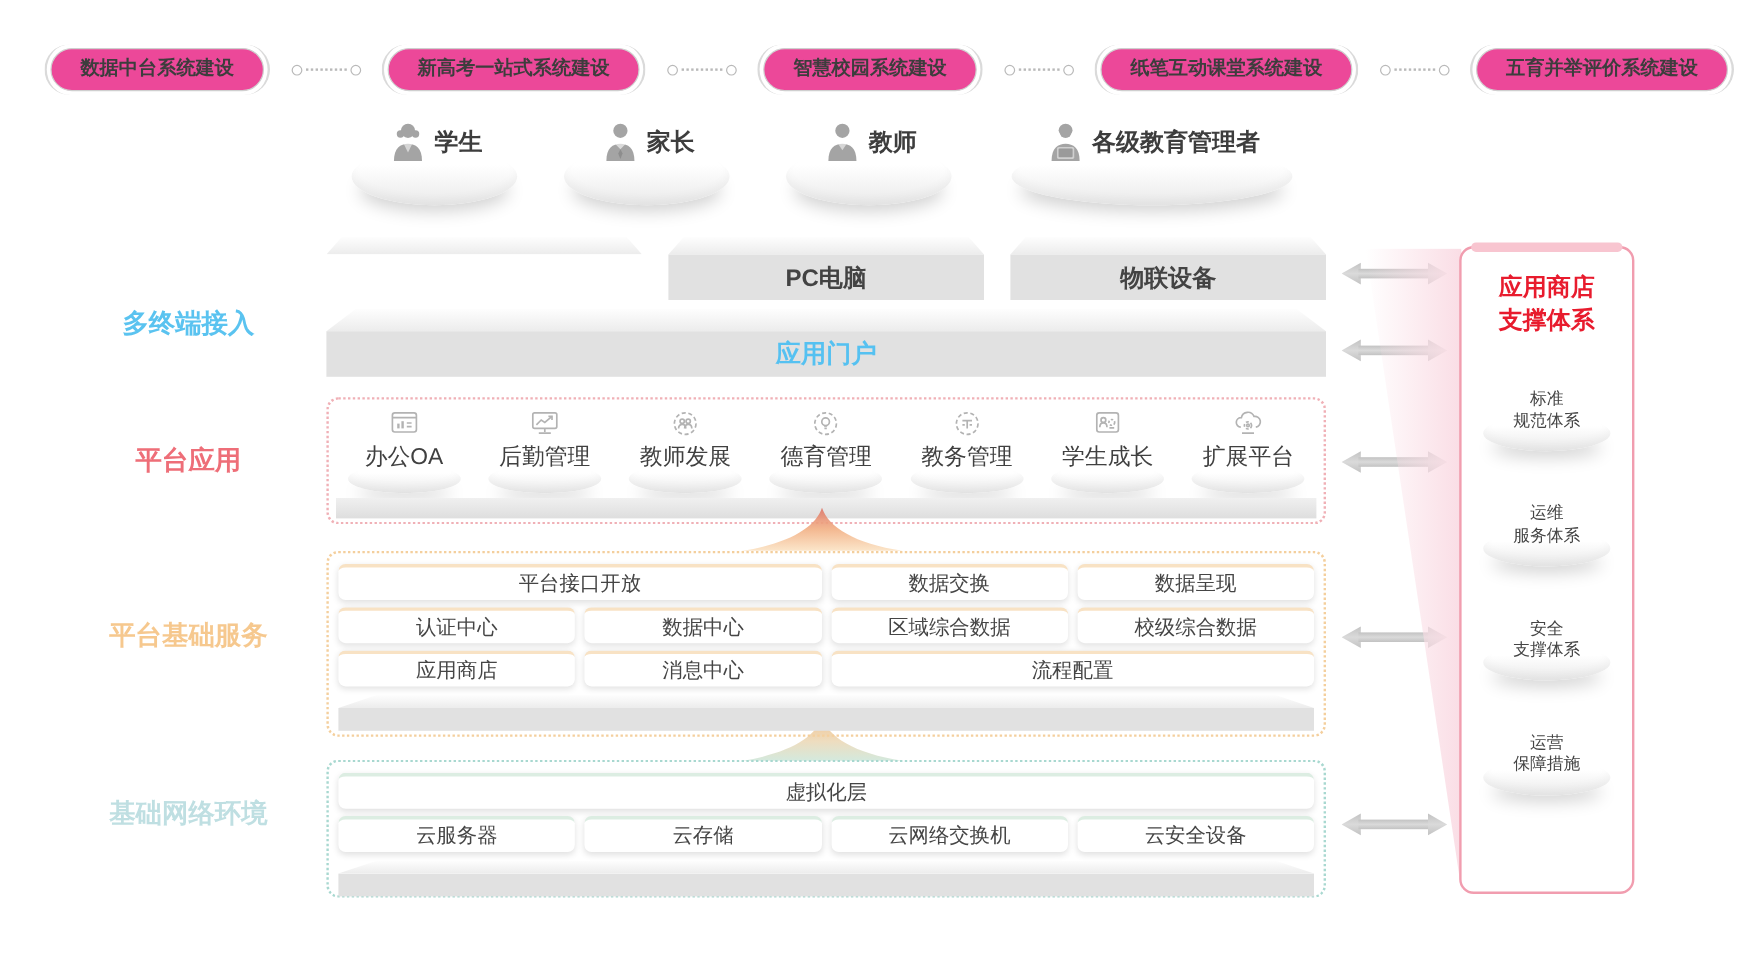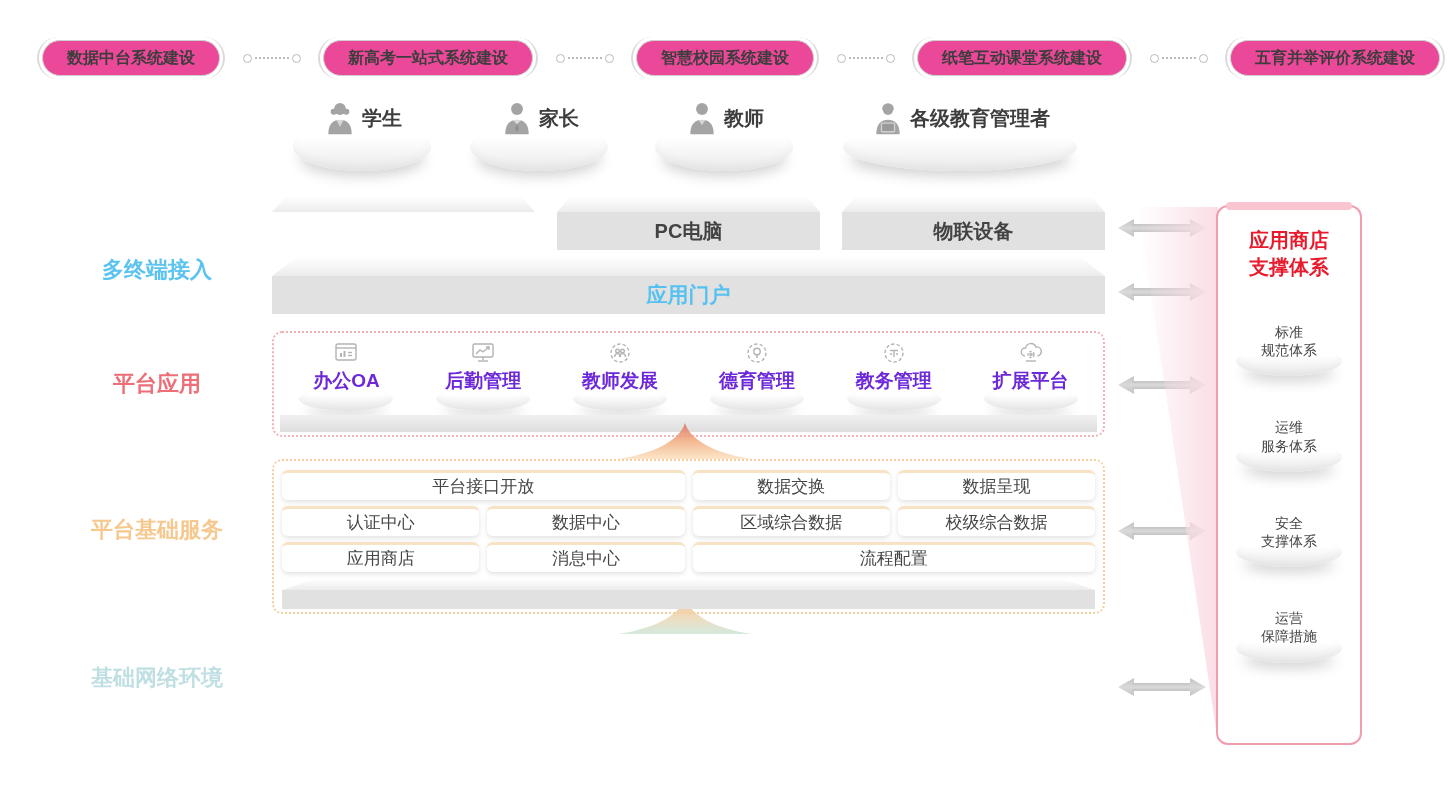--- a/index.html
+++ b/index.html
@@ -42,21 +42,21 @@
   .portal{position:absolute;left:272px;top:257px;width:833px;}
   .portal .b3top{height:19px;clip-path:polygon(3% 0,97% 0,100% 100%,0 100%);}
   .portal .b3face{color:#55c1f1;font-size:21px;}
 
   
   .apps-box{position:absolute;left:272px;top:331px;width:833px;height:106px;border:2px dotted #f0b0b6;
             border-radius:10px;box-sizing:border-box;}
   .apps-row{display:flex;justify-content:space-around;padding:7px 4px 0;}
   .app{display:flex;flex-direction:column;align-items:center;}
   .app-top{display:flex;flex-direction:column;align-items:center;position:relative;z-index:2;}
-  .app-label{font-size:19px;font-weight:700;color:#6d28d9;white-space:nowrap;margin-top:2px;}
+  .app-label{font-size:19px;font-weight:400;color:#404040;white-space:nowrap;margin-top:2px;}
   .app-puck{width:94px;height:24px;margin-top:-7px;}
   .apps-bar{position:absolute;left:6px;right:6px;bottom:3px;height:17px;
             background:linear-gradient(to bottom,#f0f0f0,#dedede);}
 
   
   .flame{position:absolute;left:618px;width:134px;height:38px;}
   .flame1{top:423px;} .flame2{top:598px;}
 
   
   .svc-box{position:absolute;left:272px;top:459px;width:833px;height:155px;border:2px dotted #f4cf9d;
@@ -293,20 +293,35 @@
                 <line x1="13" y1="10.5" x2="13" y2="17"></line>
               <line x1="9" y1="14" x2="11" y2="14"></line>
                 <line x1="15" y1="14" x2="17" y2="14"></line>
             </svg>
           </span>
           <span class="app-label">教务管理</span>
         </div>
         <div class="app-puck puck"></div>
       </div>
 
+      <div class="app">
+        <div class="app-top">
+          <span>
+            <svg width="26" height="26" viewBox="0 0 26 26" fill="none" stroke="#b3b3b3" stroke-width="1.4">
+              <rect x="4" y="4" width="18" height="16" rx="2"></rect>
+              <circle cx="9.5" cy="10" r="2"></circle>
+                <path d="M6.5,16 c0-2.4 1.4-3.6 3-3.6 c1.6,0 3,1.2 3,3.6"></path>
+              <circle cx="16.5" cy="12" r="2.4" stroke-dasharray="2 1.4"></circle>
+              <line x1="14.5" y1="16.5" x2="18.5" y2="16.5"></line>
+            </svg>
+          </span>
+          <span class="app-label">学生成长</span>
+        </div>
+        <div class="app-puck puck"></div>
+      </div>
 
       <div class="app">
         <div class="app-top">
           <span>
             <svg width="26" height="26" viewBox="0 0 26 26" fill="none" stroke="#b3b3b3" stroke-width="1.4">
               <path d="M7,16 a4,4 0 0 1 0.5-8 a5.5,5.5 0 0 1 10.5-1 a4.5,4.5 0 0 1 1.5,9"></path>
               <circle cx="13" cy="14.5" r="3" stroke-dasharray="2.4 1.6"></circle>
               <circle cx="13" cy="14.5" r="1.1"></circle>
               <line x1="8" y1="21" x2="18" y2="21"></line>
             </svg>
@@ -357,20 +372,33 @@
       <div class="cell">应用商店</div>
       <div class="cell">消息中心</div>
       <div class="cell span2">流程配置</div>
     </div>
     <div class="stage">
       <div class="b3top"></div>
       <div class="b3face"></div>
     </div>
   </div>
 
+  <div class="net-box">
+    <div class="grid4">
+      <div class="cell span4">虚拟化层</div>
+      <div class="cell">云服务器</div>
+      <div class="cell">云存储</div>
+      <div class="cell">云网络交换机</div>
+      <div class="cell">云安全设备</div>
+    </div>
+    <div class="stage">
+      <div class="b3top"></div>
+      <div class="b3face"></div>
+    </div>
+  </div>
 
   <div class="darrow a1">
     <svg width="88" height="24" viewBox="0 0 88 24">
       <defs>
           <linearGradient id="ag" x1="0" y1="0" x2="0" y2="1">
         <stop offset="0" stop-color="#c2c2c2"></stop>
             <stop offset="0.5" stop-color="#dadada"></stop>
             <stop offset="1" stop-color="#c2c2c2"></stop>
       </linearGradient>
         </defs>

